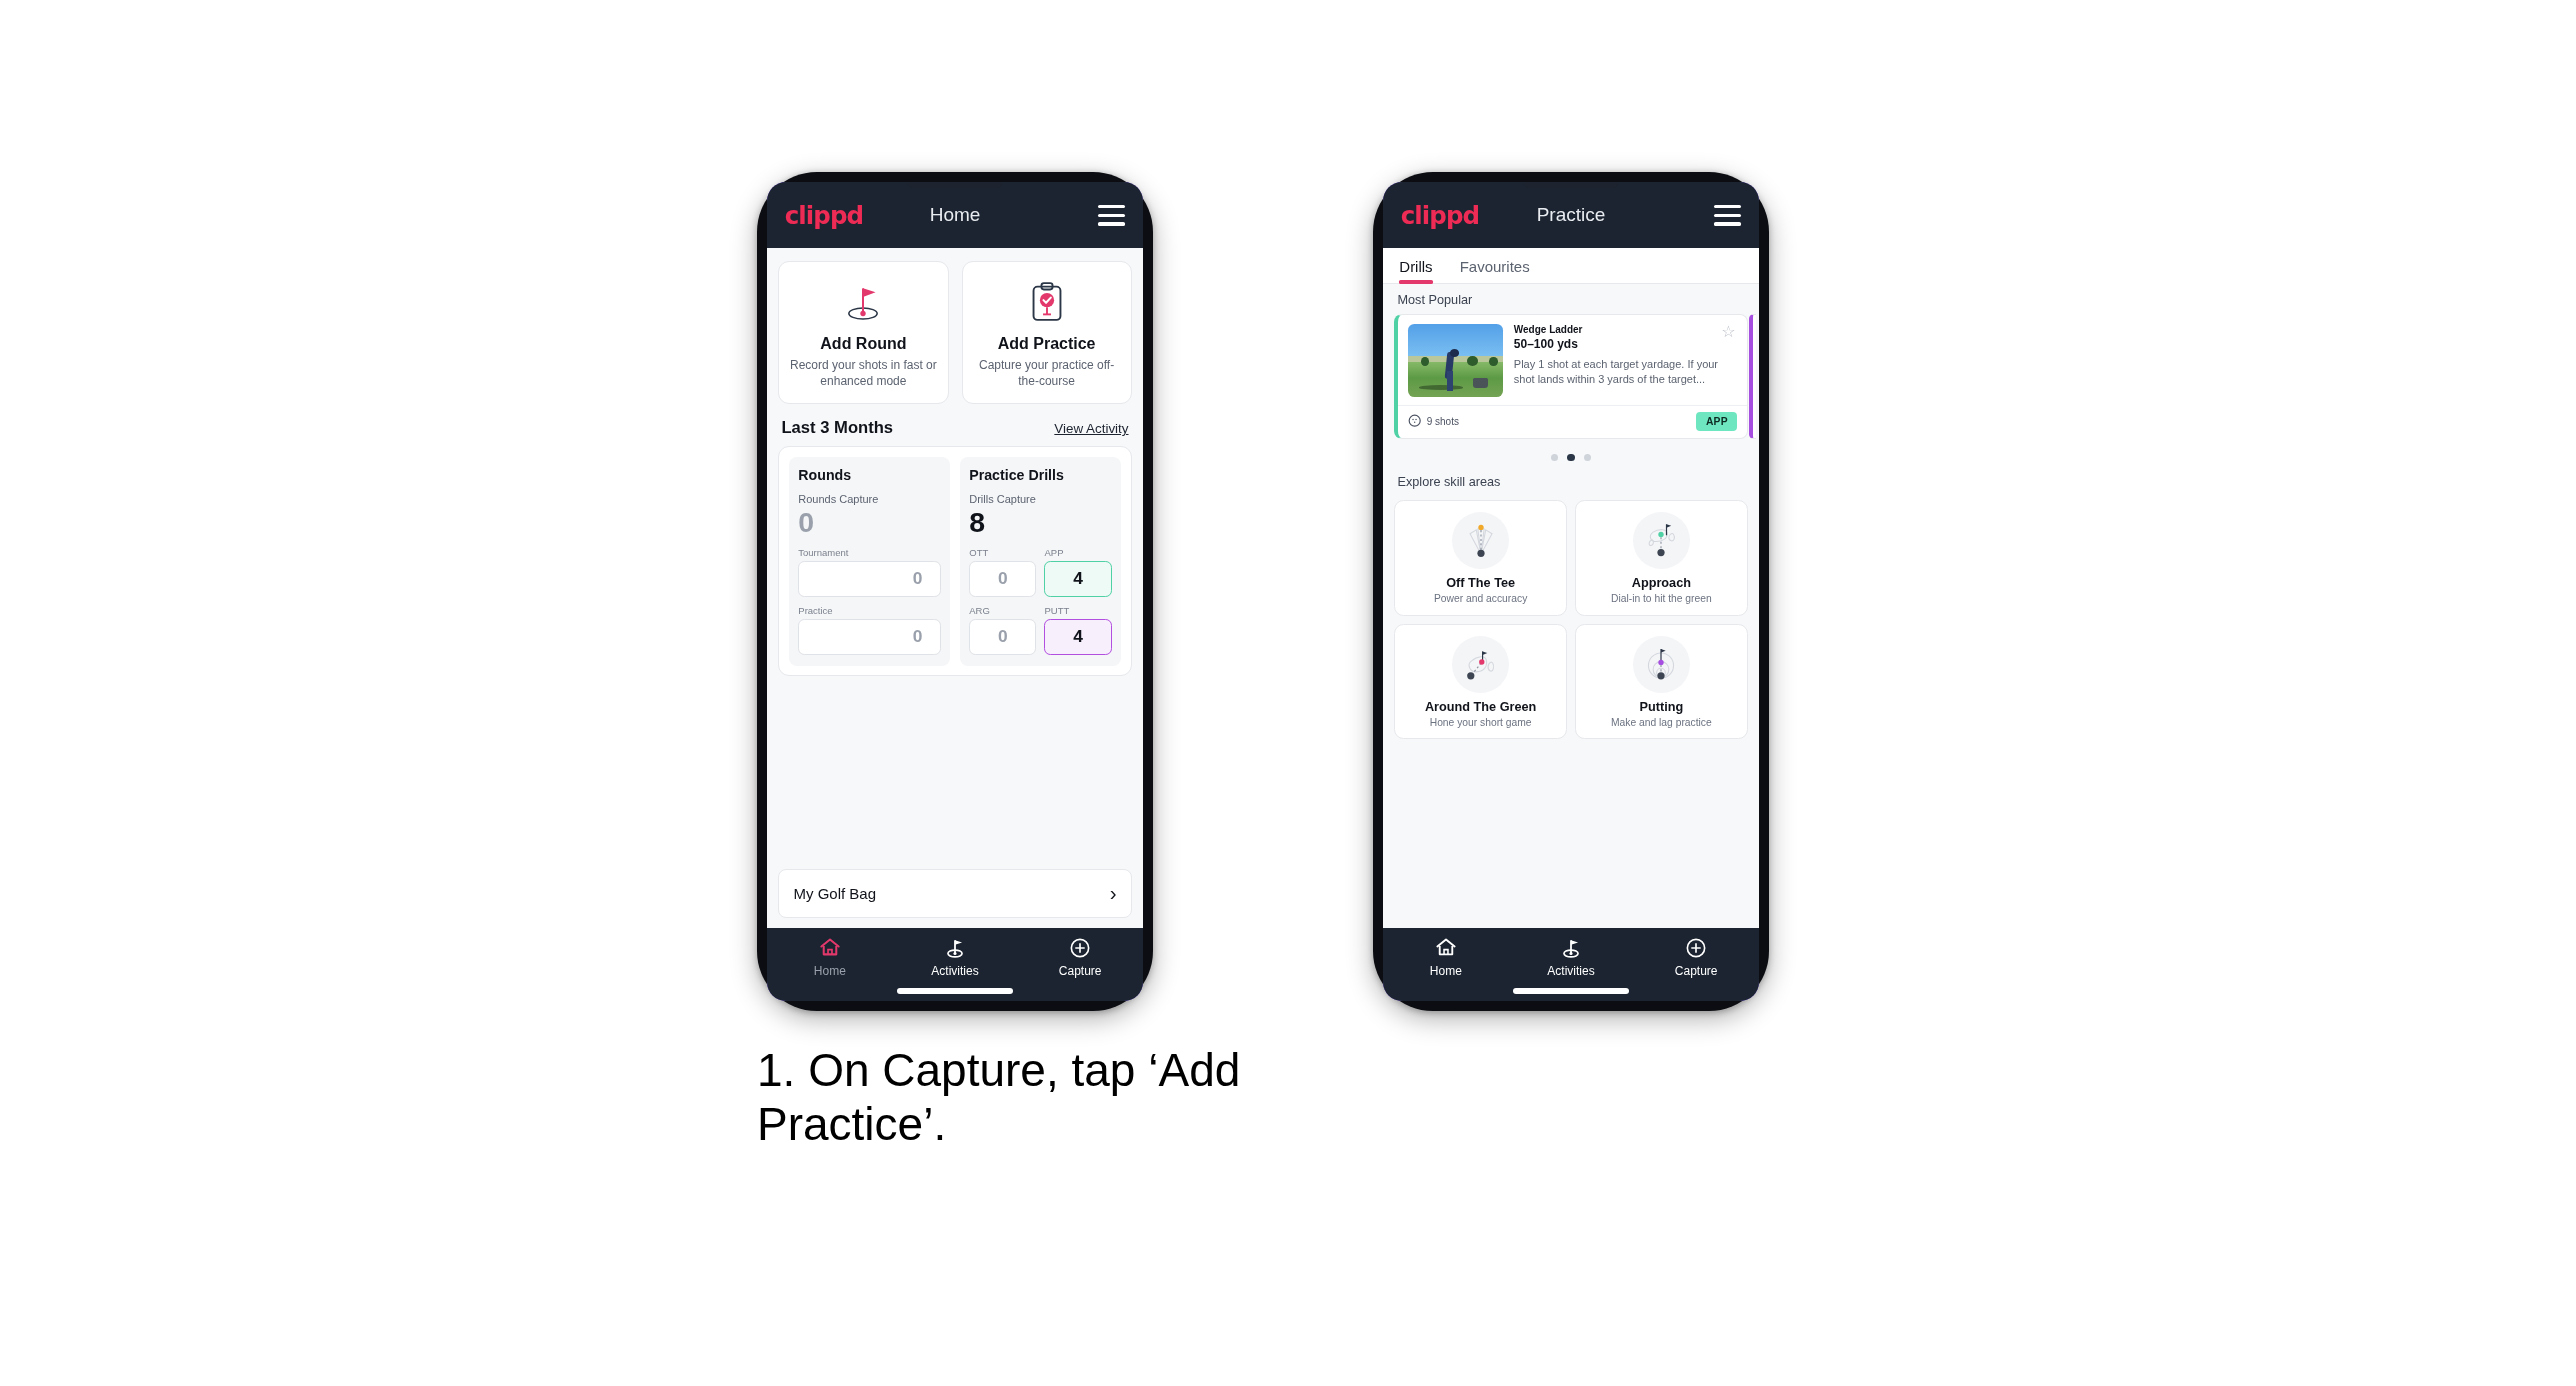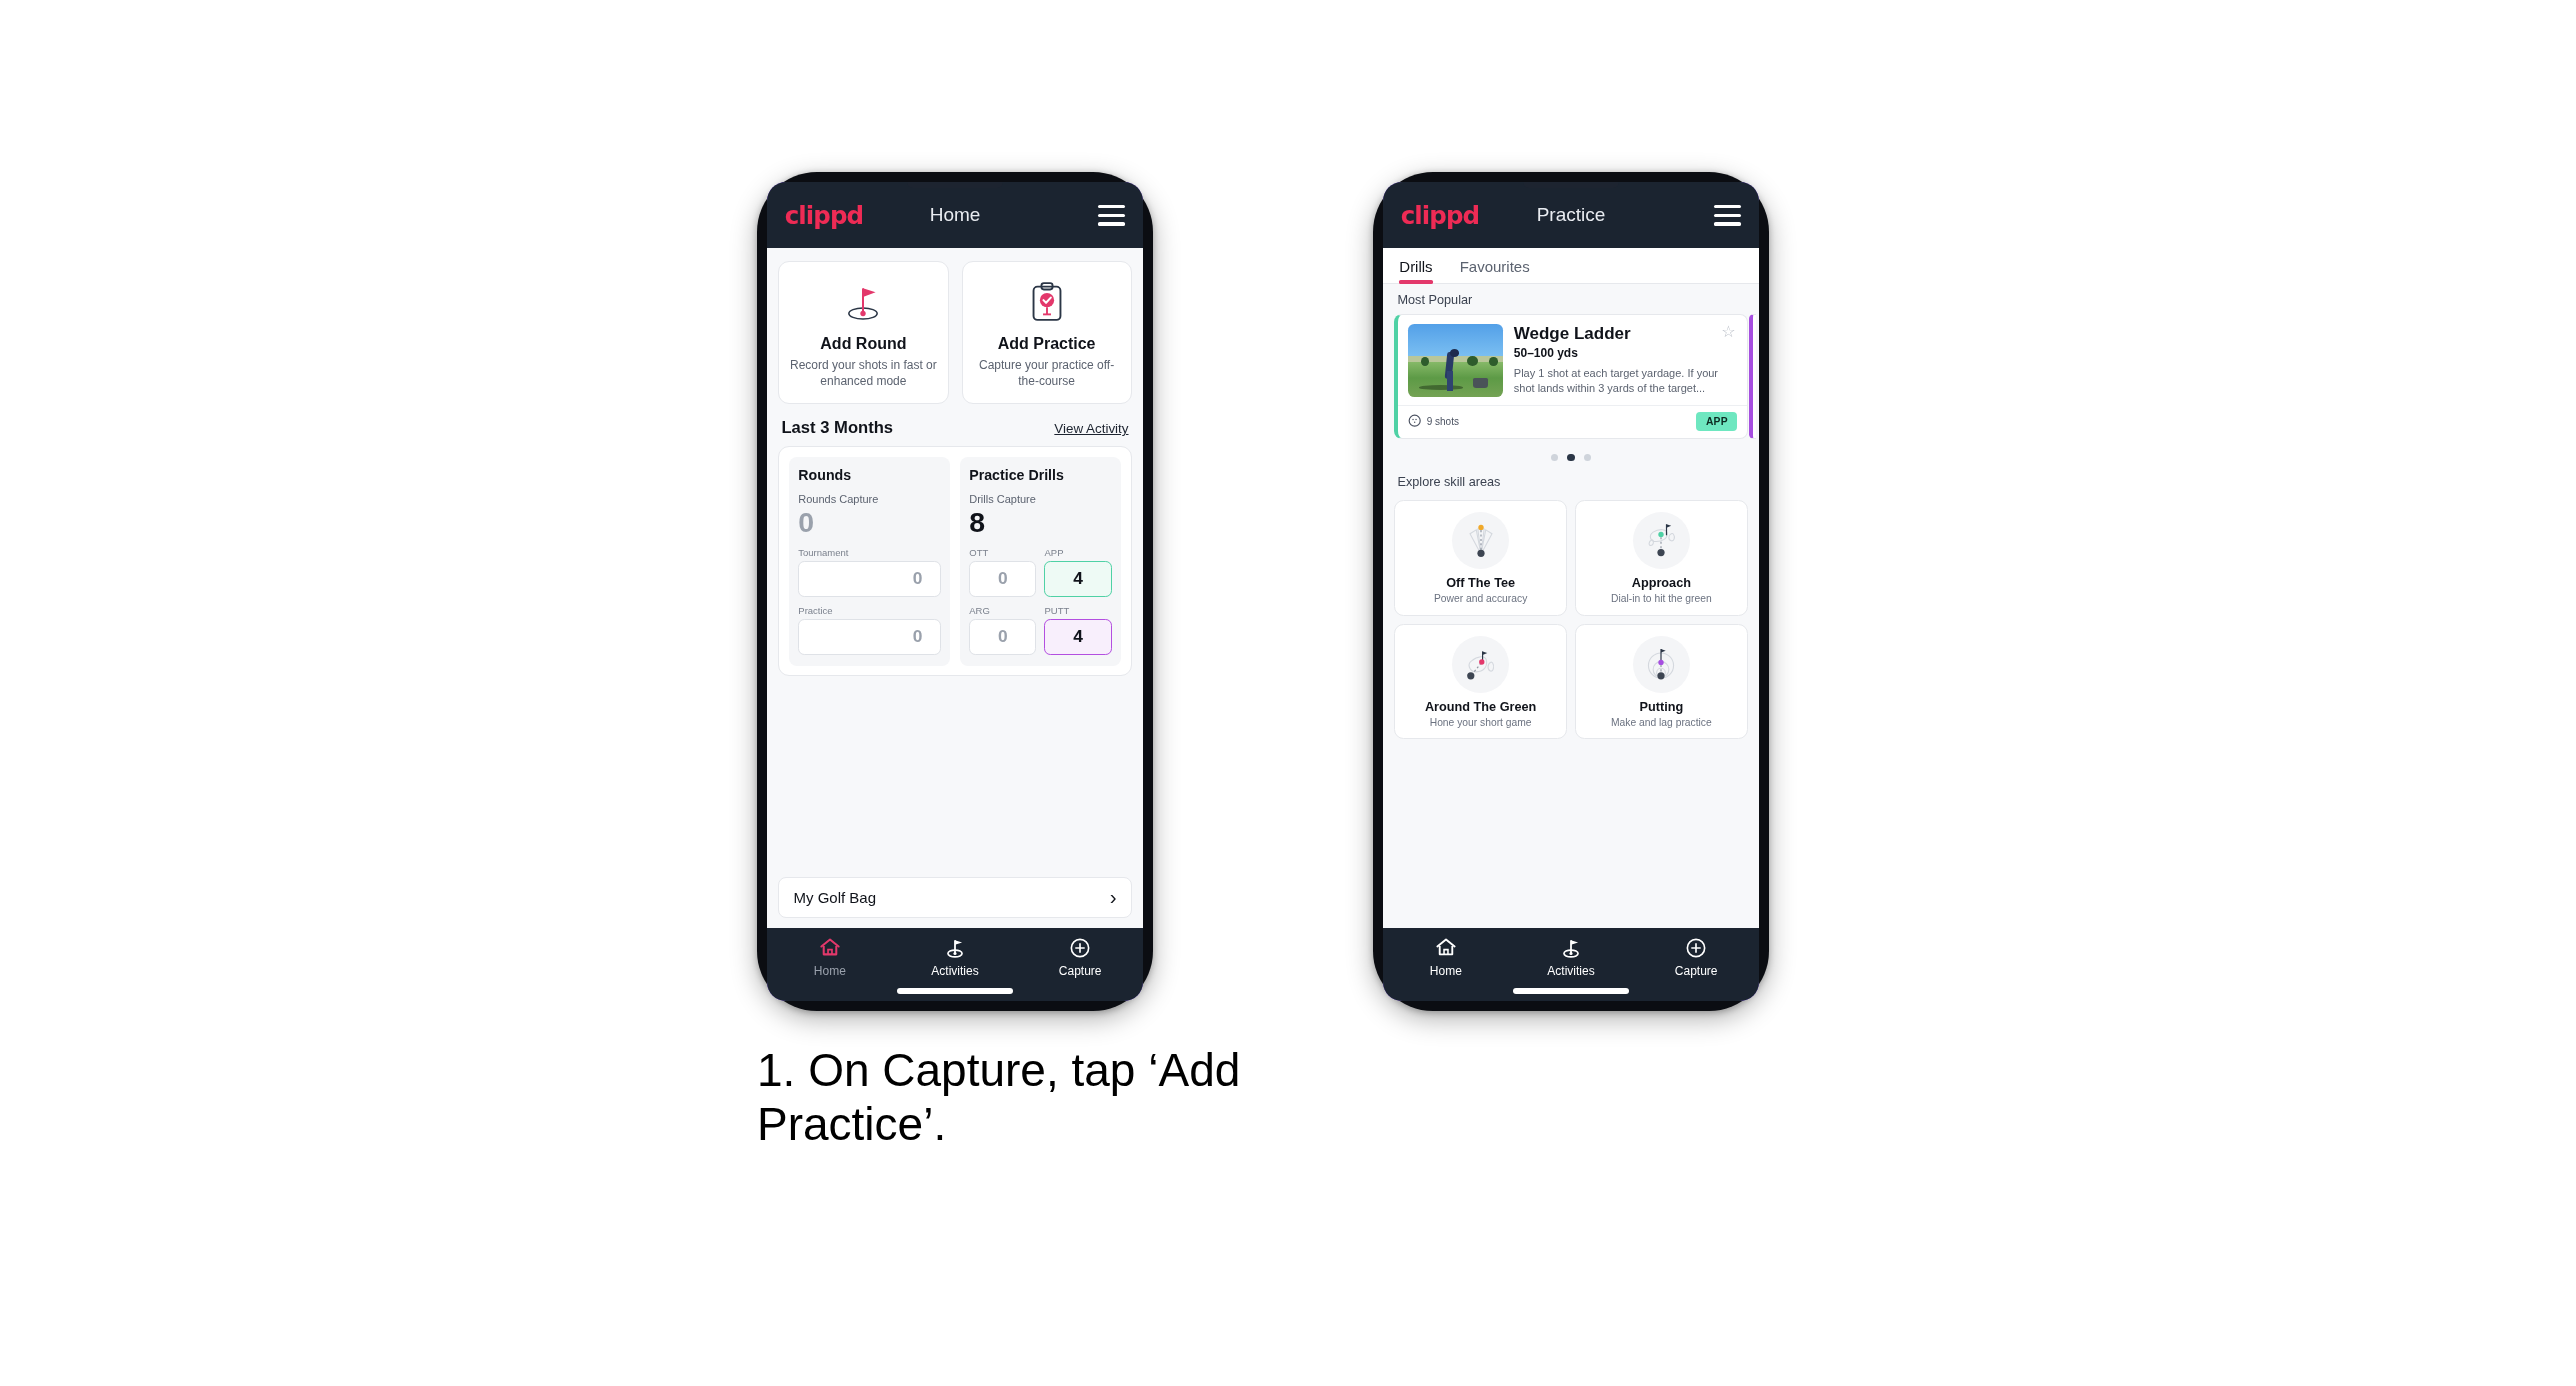--- a/index.html
+++ b/index.html
@@ -137,21 +137,21 @@
   .fbox.single { justify-content: flex-end; padding-right: 17.4px; }
   .fbox.app  { border: 1.6px solid #4fd1a5; background: #eefaf5; color: #10131a; }
   .fbox.putt { border: 1.6px solid #b34fe0; background: #f8effc; color: #10131a; }
 
   
   .bag-wrap { margin-top: auto; padding: 9.5px 11px 9.5px 11px; background: #f7f8fa; }
   .bag {
     background: #ffffff;
     border: 0.8px solid #e6e8ec;
     border-radius: 8px;
-    height: 41px;
+    height: 49px;
     display: flex; align-items: center; justify-content: space-between;
     padding: 0 14.2px;
   }
   .bag-label { font-size: 15px; color: #10131a; }
   .chev { color: #10131a; font-size: 20.6px; line-height: 1; font-weight: 400; }
 
   
   .bottomnav {
     flex: 0 0 auto;
     background: #1b2430;
@@ -203,21 +203,21 @@
   .thumb .sky-far { position:absolute; left:0; right:0; top:44%; height:8%; background:#b9c79a; }
   .thumb .tree { position:absolute; bottom:42%; width:8px; height:9.5px; background:#2e5c2c; border-radius:50%; }
   .thumb .golfer-body { position:absolute; left:40%; top:38%; width:7.1px; height:27px; background:#283a66; border-radius:2.4px; transform: rotate(6deg); }
   .thumb .golfer-head { position:absolute; left:44%; top:34%; width:9.5px; height:8px; background:#1d2b4d; border-radius:50%; }
   .thumb .golfer-leg { position:absolute; left:41%; top:64%; width:6.3px; height:20.6px; background:#2f4370; }
   .thumb .shadow { position:absolute; left:12%; bottom:10%; width:46%; height:4.7px; background:rgba(20,40,15,0.45); border-radius:50%; }
   .thumb .bucket { position:absolute; right:16%; bottom:12%; width:14.2px; height:10.3px; background:#4a5358; border-radius:1.6px 1.6px 3.2px 3.2px; }
 
   .drill-meta { flex: 1 1 auto; min-width: 0; }
   .drill-head { display: flex; align-items: flex-start; }
-  .drill-title { font-size: 17px; font-weight: 700; color: #10131a; }
+  .drill-title { font-size: 10px; font-weight: 700; color: #10131a; }
   .drill-yds { font-size: 12px; font-weight: 700; color: #10131a; margin-top: 1.6px; }
   .drill-desc { font-size: 11px; color: #5c6370; line-height: 1.38; margin-top: 6.3px; }
   .star { margin-left: auto; color: #b9bec7; font-size: 16px; line-height: 1; }
   .drill-foot {
     border-top: 0.8px solid #edeff2;
     display: flex; align-items: center;
     padding: 6.3px 9.5px 7.1px 9.5px;
   }
   .shots { font-size: 10px; color: #4a5160; display: flex; align-items: center; gap: 5.5px; }
   .badge {

